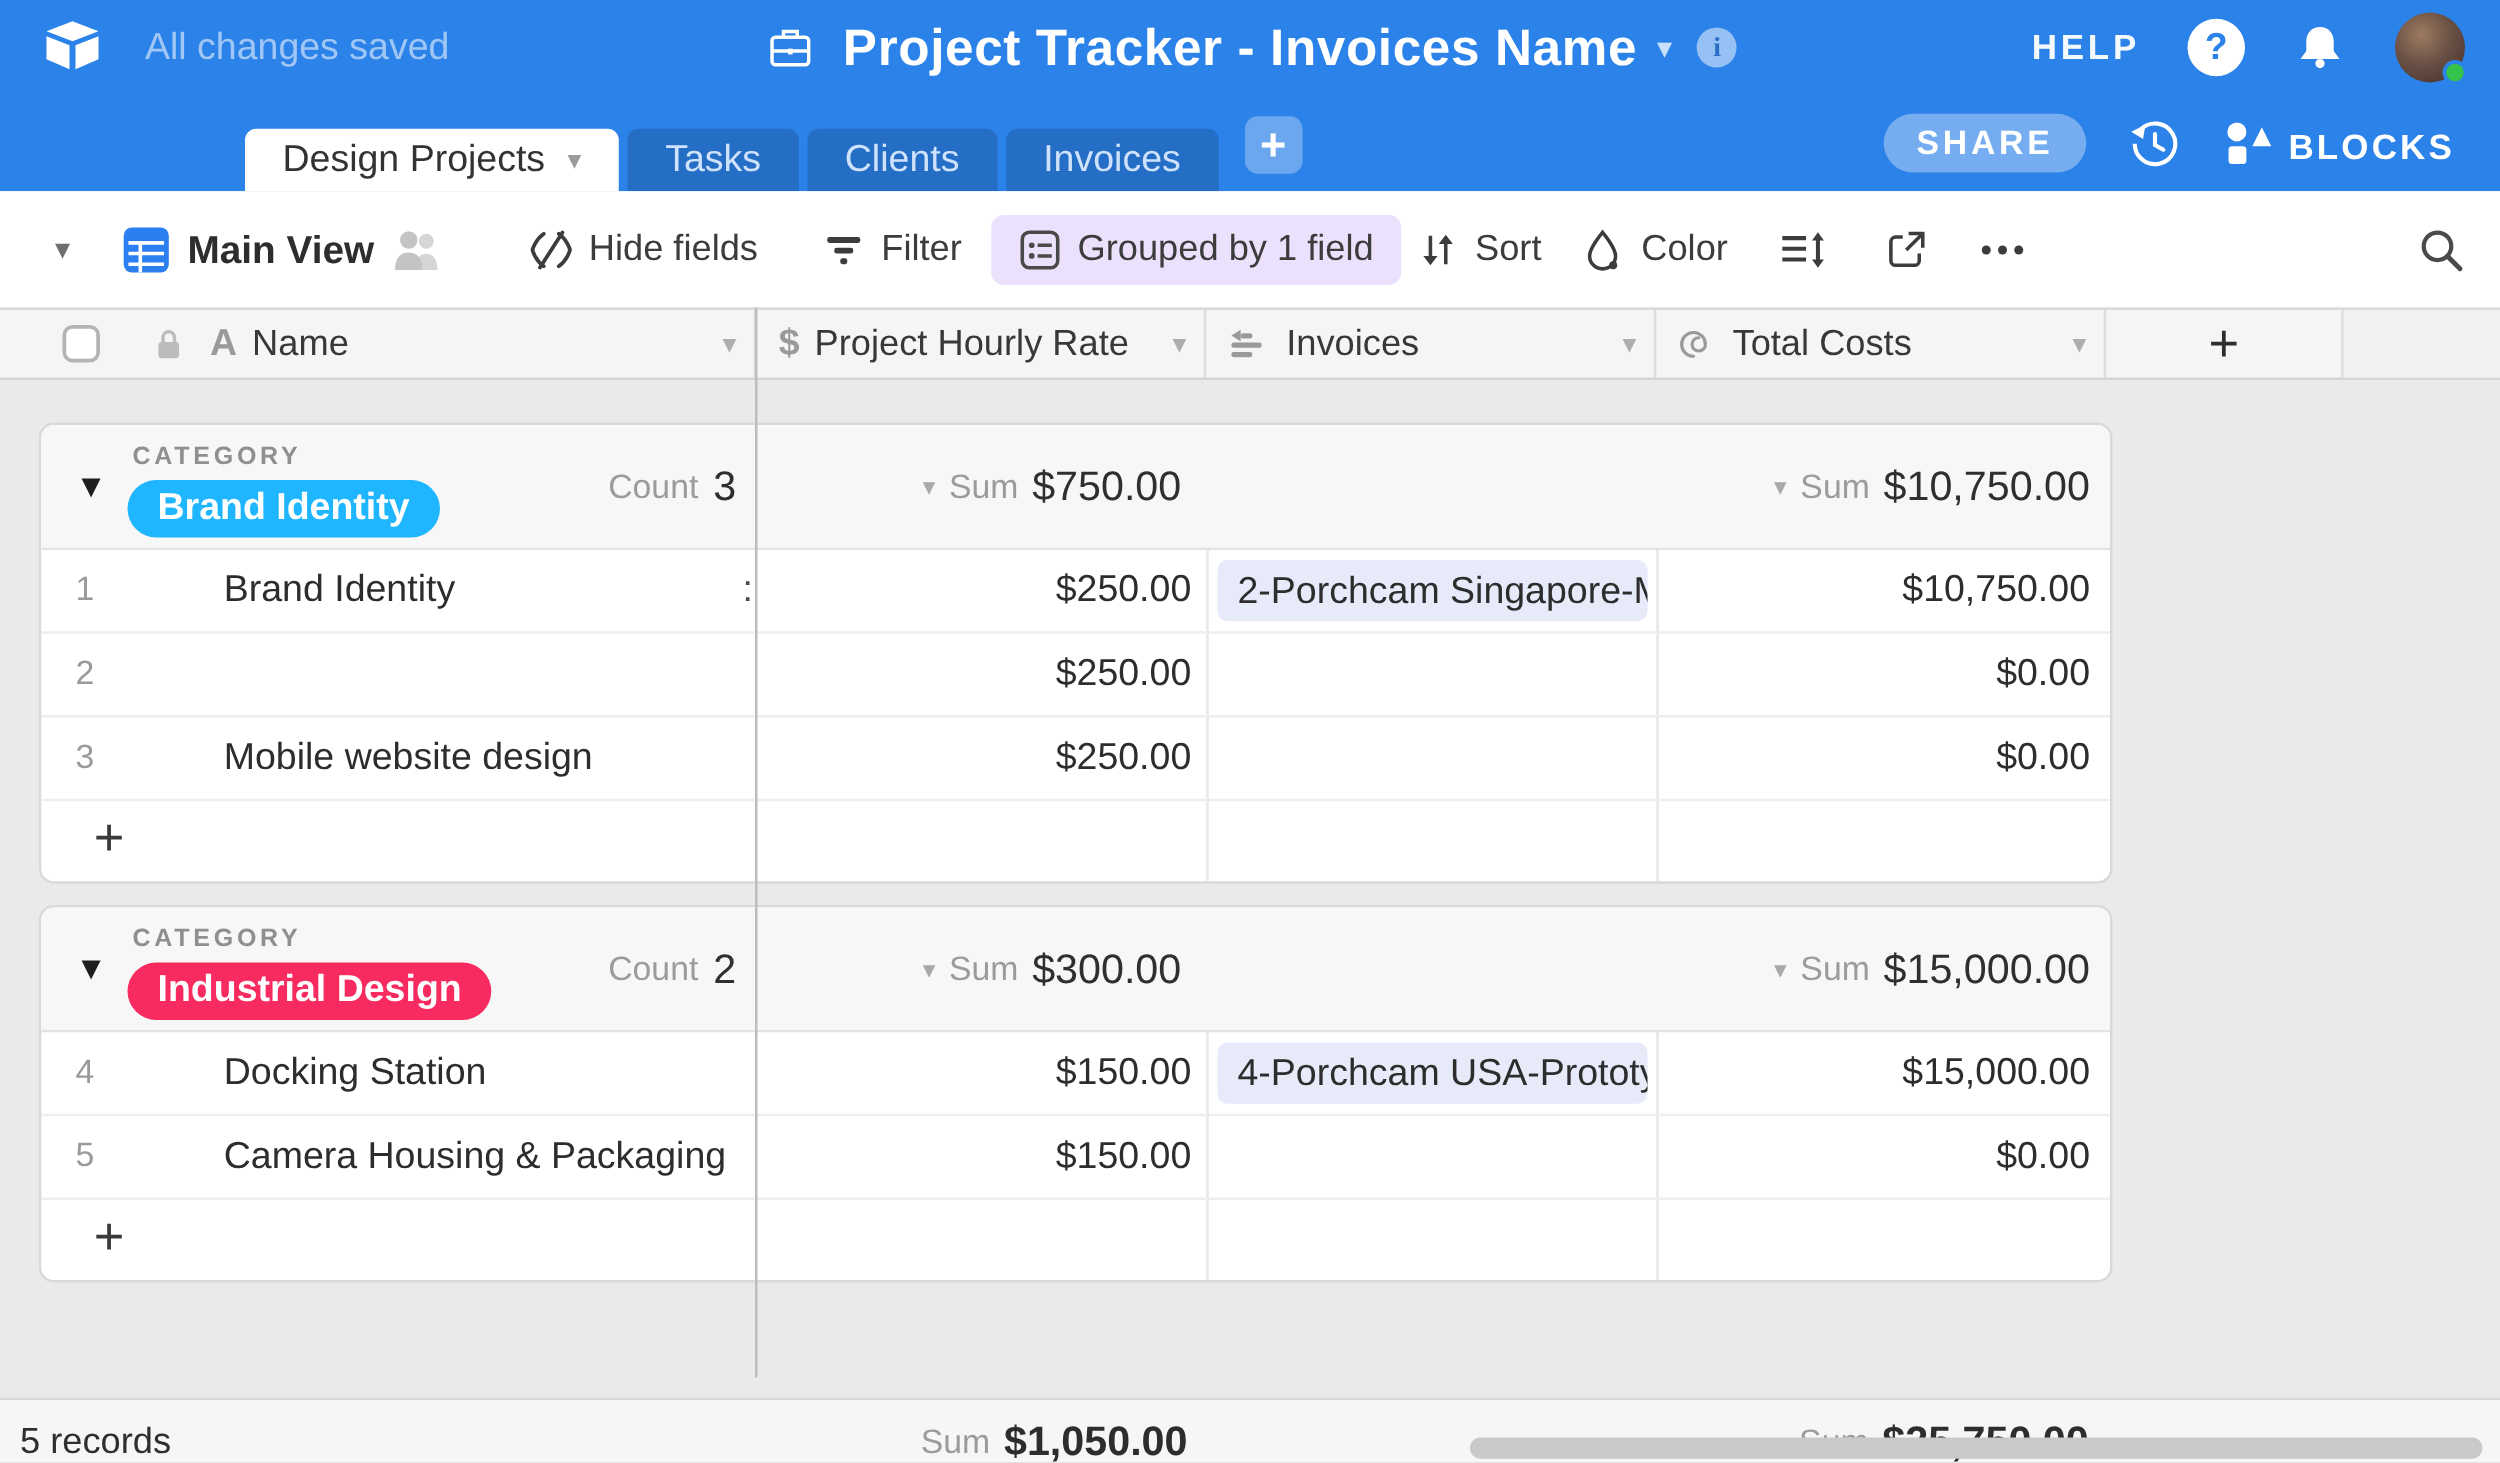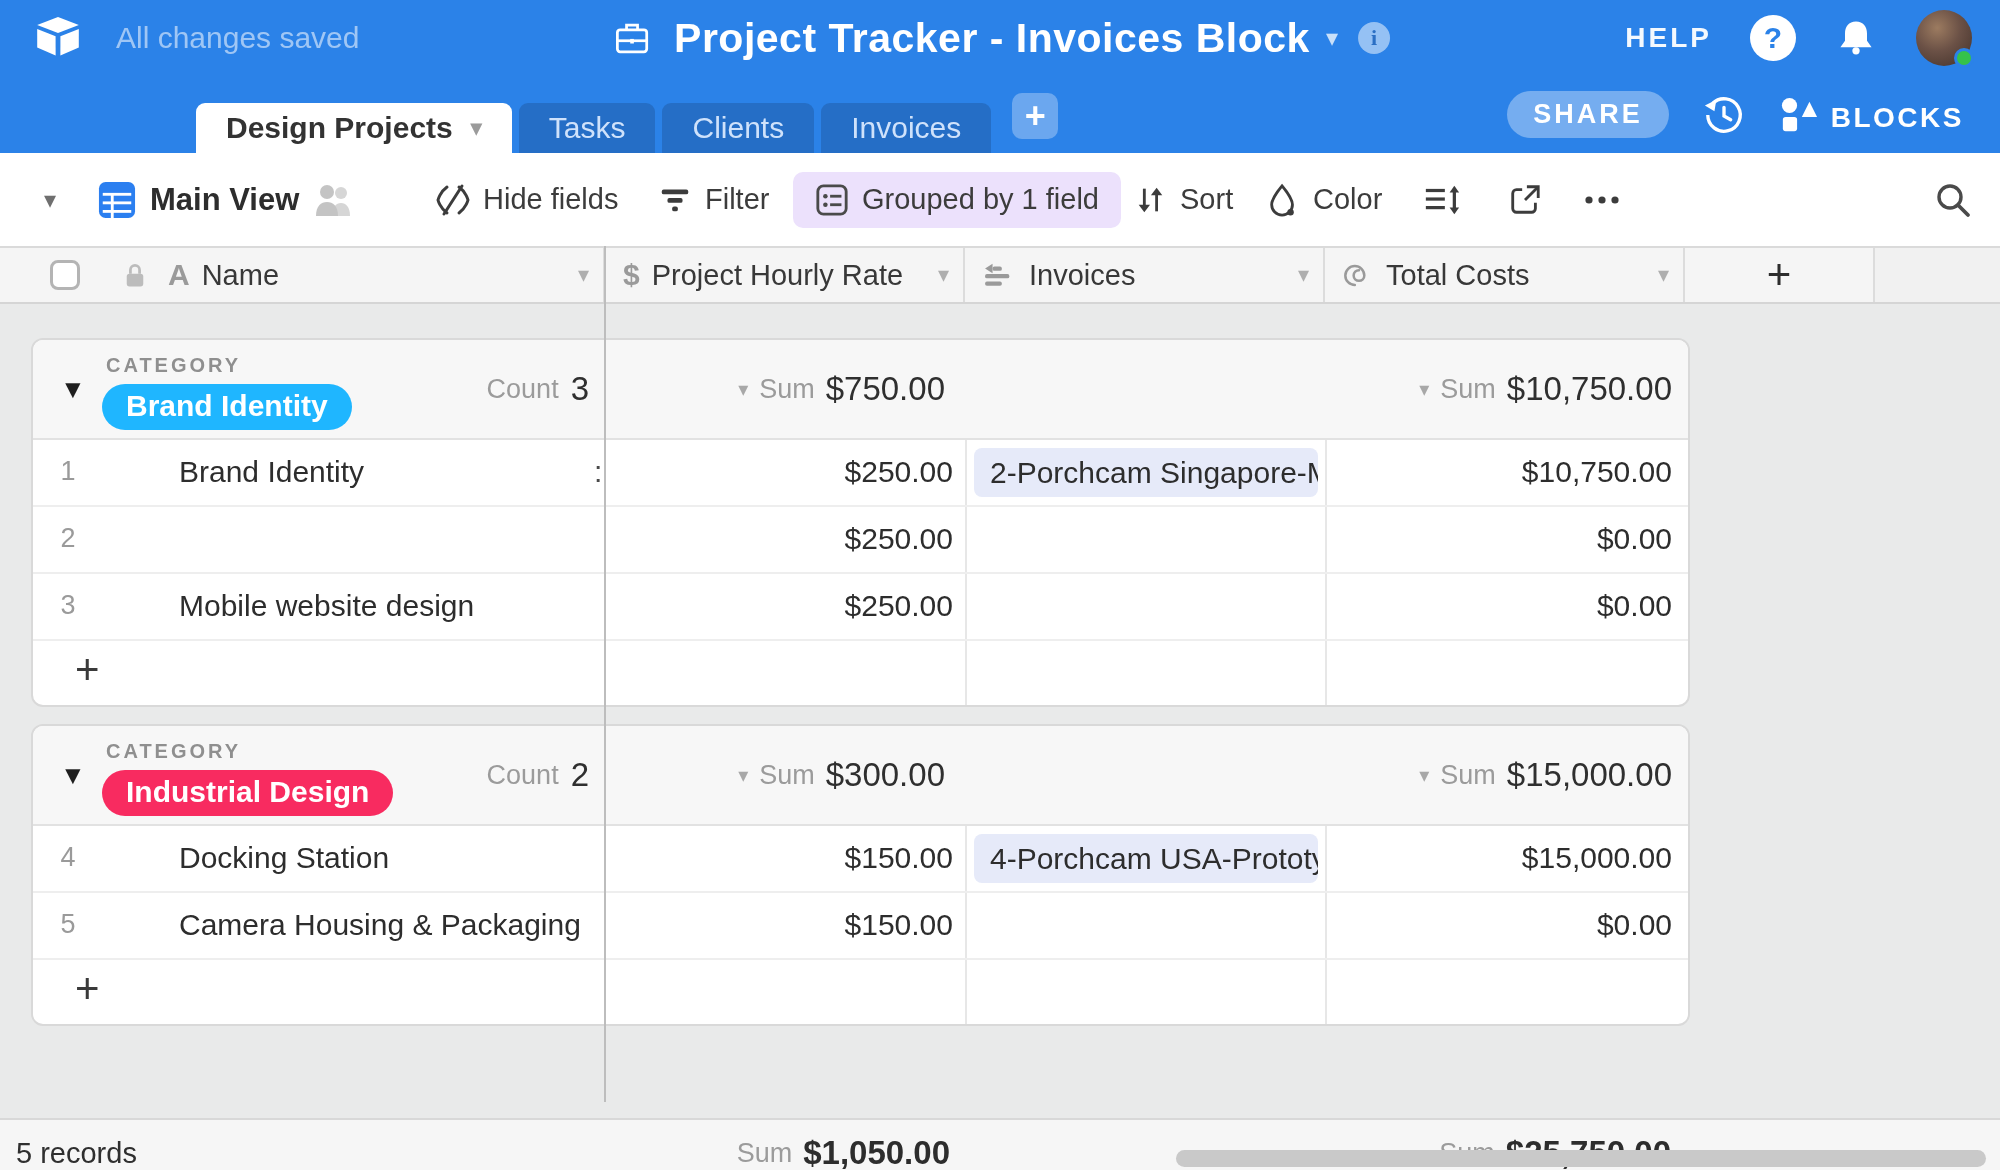--- a/index.html
+++ b/index.html
@@ -27,40 +27,40 @@
   .avatar .dot{position:absolute;right:-2px;bottom:-2px;width:20px;height:20px;border-radius:50%;
                background:#35c24a;border:3px solid #2b82e8;box-sizing:border-box;}
 
   
   .tabbar{position:absolute;left:0;top:76px;right:0;height:77px;background:#2b82e8;}
   .hamburger{position:absolute;left:92px;top:112px;margin-top:-14px;cursor:pointer;}
   .hamburger i{display:block;width:42px;height:5px;border-radius:3px;background:#fff;margin-bottom:8px;}
   .tabs{position:absolute;left:196px;bottom:0;display:flex;align-items:flex-end;}
   .tab{height:50px;display:flex;align-items:center;padding:0 30px;margin-right:7px;
        font-size:30px;color:#cfe2fb;background:rgba(18,52,96,.25);border-radius:9px 9px 0 0;cursor:pointer;}
-  .tab.active{background:#fff;color:#333;font-weight:700;gap:18px;}
+  .tab.active{background:#fff;color:#333;font-weight:400;gap:18px;}
   .tab .tcaret{color:#9b9b9b;font-size:22px;}
   .add-tab{width:46px;height:46px;margin:0 0 14px 14px;border-radius:10px;background:rgba(255,255,255,.3);
            color:#fff;font-size:36px;font-weight:700;display:flex;align-items:center;justify-content:center;
            align-self:flex-end;cursor:pointer;line-height:1;}
   .tab-right{position:absolute;right:36px;top:0;height:77px;display:flex;align-items:center;gap:34px;}
   .share-pill{background:rgba(255,255,255,.35);color:#fff;font-size:27px;font-weight:700;letter-spacing:3px;
               padding:8px 26px;border-radius:26px;cursor:pointer;}
   .blocks-wrap{display:flex;align-items:flex-end;gap:12px;cursor:pointer;}
   .blocks-label{color:#fff;font-size:28px;font-weight:700;letter-spacing:2.5px;}
 
   
   .toolbar{position:absolute;left:0;top:153px;right:0;height:93px;background:#fff;}
   .tbi{position:absolute;top:50%;transform:translateY(-50%);display:flex;align-items:center;gap:13px;
        font-size:29px;color:#3c3c3c;cursor:pointer;white-space:nowrap;}
   .tb-caret{left:44px;color:#6f6f6f;font-size:24px;}
   .view-icon{left:98px;}
   .view-name{left:150px;font-weight:700;color:#2d2d2d;font-size:31px;}
   .people{left:312px;}
-  .hidefields{left:435px;gap:12px;}
+  .hidefields{left:423px;gap:12px;}
   .filterbtn{left:658px;}
   .grouppill{left:793px;border-radius:10px;padding:11px 22px;}
   .sortbtn{left:1133px;}
   .colorbtn{left:1266px;}
   .rowheightbtn{left:1423px;}
   .openlinkbtn{left:1508px;}
   .dotsbtn{left:1583px;}
   .searchbtn{left:1934px;}
 
   
@@ -143,21 +143,21 @@
     <span class="status">All changes saved</span>
     <div class="title-wrap">
       <span>
         <svg width="44" height="44" viewBox="0 0 48 48">
           <rect x="8" y="15" width="32" height="24" rx="3" fill="none" stroke="#fff" stroke-width="3"></rect>
           <path d="M18 15 v-5 h12 v5" fill="none" stroke="#fff" stroke-width="3"></path>
           <line x1="8" y1="27" x2="40" y2="27" stroke="#fff" stroke-width="3"></line>
           <rect x="22" y="25" width="4" height="5" fill="#fff"></rect>
         </svg>
       </span>
-      <span class="title">Project Tracker - Invoices Block</span>
+      <span class="title">Project Tracker - Invoices Name</span>
       <span class="title-caret">▾</span>
       <span class="info-dot">i</span>
     </div>
     <div class="top-right">
       <span class="help-label">HELP</span>
       <span class="help-circle">?</span>
       <span>
         <svg width="44" height="44" viewBox="0 0 48 48">
           <path d="M24 6 c-8 0 -12 6 -12 13 v8 l-5 7 h34 l-5 -7 v-8 c0 -7 -4 -13 -12 -13 z" fill="#fff"></path>
           <circle cx="24" cy="38" r="4" fill="#fff"></circle>

